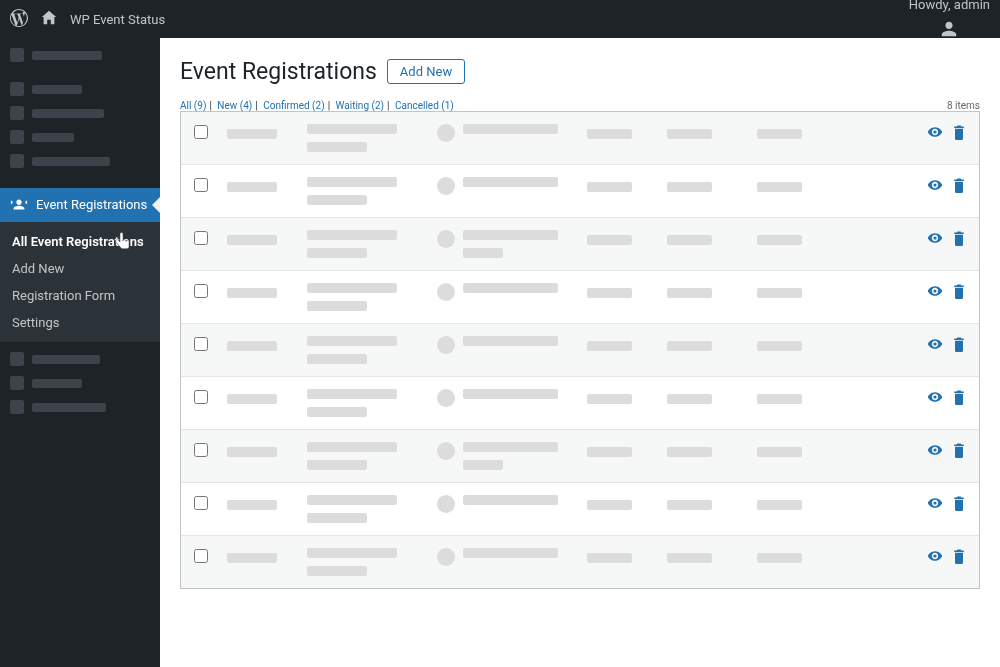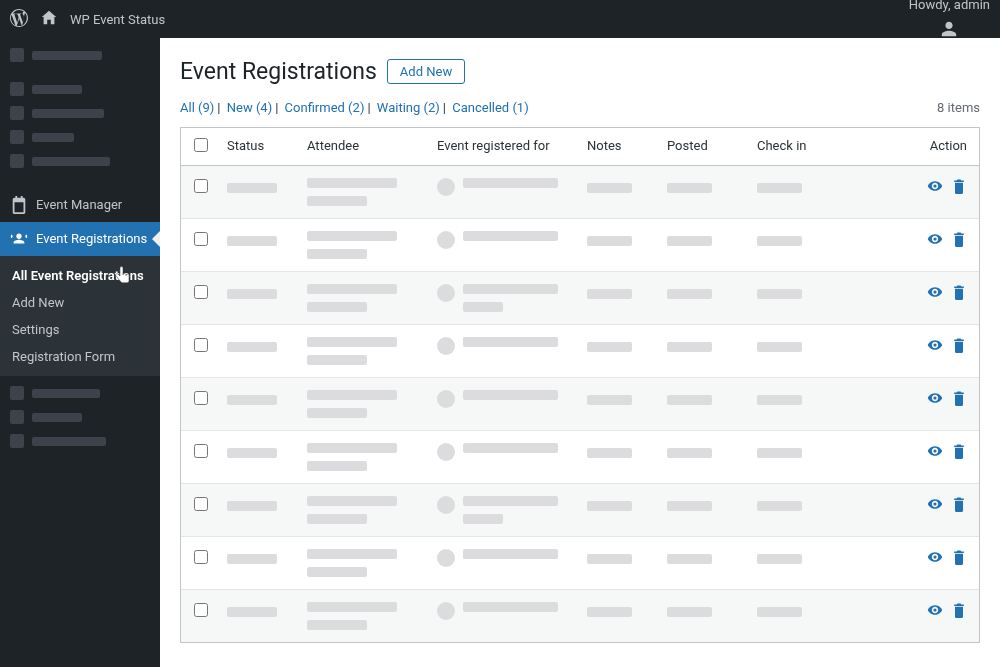--- a/index.html
+++ b/index.html
@@ -29,21 +29,21 @@
 .submenu-item.active { color: #fff; font-weight: 600; }
 .cursor-hand { position: absolute; right: 30px; top: 4px; }
 .cursor-hand svg { width: 16px; height: 20px; fill: #fff; }
 
 
 .main { position: absolute; left: 160px; right: 0; top: 38px; bottom: 0; padding: 20px; overflow-y: auto; background: #fff; }
 .page-header { display: flex; align-items: center; gap: 10px; margin-bottom: 15px; }
 .page-title { font-size: 23px; font-weight: 400; color: #1d2327; }
 .add-new-btn { border: 1px solid #2271b1; color: #2271b1; background: #fff; padding: 4px 12px; font-size: 13px; border-radius: 3px; cursor: pointer; }
 
-.filter-row { display: flex; justify-content: space-between; align-items: center; font-size: 13px; color: #2c3338; margin-bottom: 12px; }
+.filter-row { display: flex; justify-content: space-between; align-items: center; font-size: 10px; color: #2c3338; }
 .filters a { color: #2271b1; text-decoration: none; }
 .filters span.sep { padding: 0 3px; }
 .items-count { color: #646970; }
 
 
 .table { border: 1px solid #c3c4c7; background: #fff; width: 100%; }
 .thead, .trow { display: grid; grid-template-columns: 40px 80px 130px 150px 80px 90px 130px 1fr; align-items: start; }
 .thead { padding: 10px 0; border-bottom: 1px solid #c3c4c7; }
 .thead .cell { font-size: 13px; font-weight: 400; color: #2c3338; padding: 0 6px; }
 .trow { padding: 12px 0; border-bottom: 1px solid #e5e5e5; }
@@ -109,46 +109,40 @@
     <div class="skeleton-row">
         <div class="skeleton-icon"></div>
         <div class="skeleton-bar" style="width:42px"></div>
       </div>
     <div class="skeleton-row">
         <div class="skeleton-icon"></div>
         <div class="skeleton-bar" style="width:78px"></div>
       </div>
   </div>
 
-  <div class="menu-item">
-    <svg viewBox="0 0 20 20">
-        <path d="M15 2h-1V0h-2v2H8V0H6v2H5C3.9 2 3 2.9 3 4v14c0 1.1.9 2 2 2h10c1.1 0 2-.9 2-2V4c0-1.1-.9-2-2-2zm0 16H5V7h10v11z"></path>
-      </svg>
-    <span>Event Manager</span>
-  </div>
 
   <div class="menu-item active">
     <svg viewBox="0 0 20 20">
         <path d="M13 7c0-1.7-1.3-3-3-3S7 5.3 7 7s1.3 3 3 3 3-1.3 3-3zm-9 7c0-2 4-3.1 6-3.1s6 1.1 6 3.1v1H4v-1zM3 7c0-1.1-.9-2-2-2v4c1.1 0 2-.9 2-2zm14 0c0 1.1.9 2 2 2V5c-1.1 0-2 .9-2 2z"></path>
       </svg>
     <span>Event Registrations</span>
   </div>
 
   <div class="submenu">
     <div class="submenu-item active">
       <span>All Event Registrations</span>
       <span class="cursor-hand">
         <svg viewBox="0 0 16 20">
             <path d="M6 2v8L4 8c-.6-.6-1.5-.6-2 0s-.6 1.5 0 2l5 6c.4.5 1 .8 1.6.8H13c1.1 0 2-.9 2-2v-5c0-.8-.7-1.5-1.5-1.5S12 8.7 12 9.5V9c0-.8-.7-1.5-1.5-1.5S9 8.2 9 9V2c0-.8-.7-1.5-1.5-1.5S6 1.2 6 2z" stroke="#333" stroke-width="0.5"></path>
           </svg>
       </span>
     </div>
     <div class="submenu-item">Add New</div>
+    <div class="submenu-item">Registration Form</div>
     <div class="submenu-item">Settings</div>
-    <div class="submenu-item">Registration Form</div>
   </div>
 
   <div class="skeleton-menu">
     <div class="skeleton-row">
         <div class="skeleton-icon"></div>
         <div class="skeleton-bar" style="width:68px"></div>
       </div>
     <div class="skeleton-row">
         <div class="skeleton-icon"></div>
         <div class="skeleton-bar" style="width:50px"></div>
@@ -171,30 +165,20 @@
       <a href="#">All (9)</a><span class="sep">|</span>
       <a href="#">New (4)</a><span class="sep">|</span>
       <a href="#">Confirmed (2)</a><span class="sep">|</span>
       <a href="#">Waiting (2)</a><span class="sep">|</span>
       <a href="#">Cancelled (1)</a>
     </div>
     <div class="items-count">8 items</div>
   </div>
 
   <div class="table">
-    <div class="thead">
-      <div class="cell check"><input type="checkbox" style=""></div>
-      <div class="cell">Status</div>
-      <div class="cell">Attendee</div>
-      <div class="cell">Event registered for</div>
-      <div class="cell">Notes</div>
-      <div class="cell">Posted</div>
-      <div class="cell">Check in</div>
-      <div class="cell action" style="justify-content:flex-end">Action</div>
-    </div>
     <div id="tbody">
         <div class="trow">
           <div class="cell check"><input type="checkbox" style=""></div>
           <div class="cell"><span class="skel" style="width:50px"></span></div>
           <div class="cell attendee-stack">
             <span class="skel" style="width:90px"></span>
             <span class="skel" style="width:60px"></span>
           </div>
           <div class="cell event-cell">
             <span class="circ"></span>

